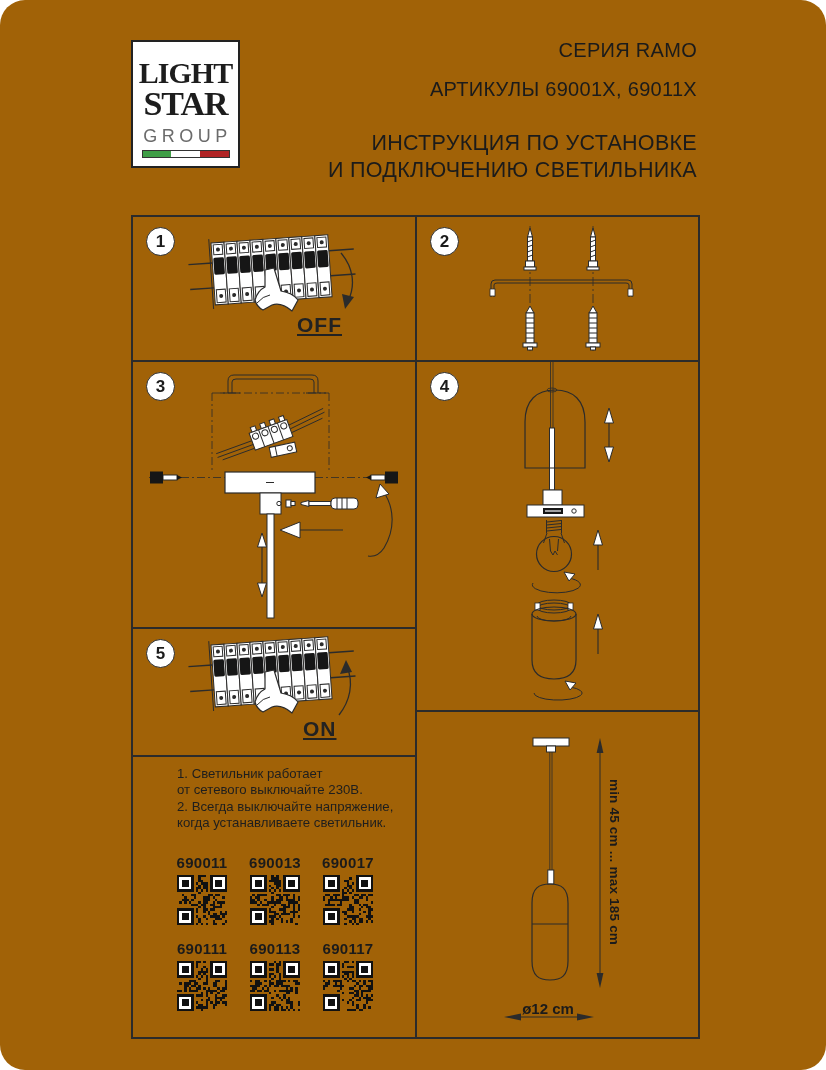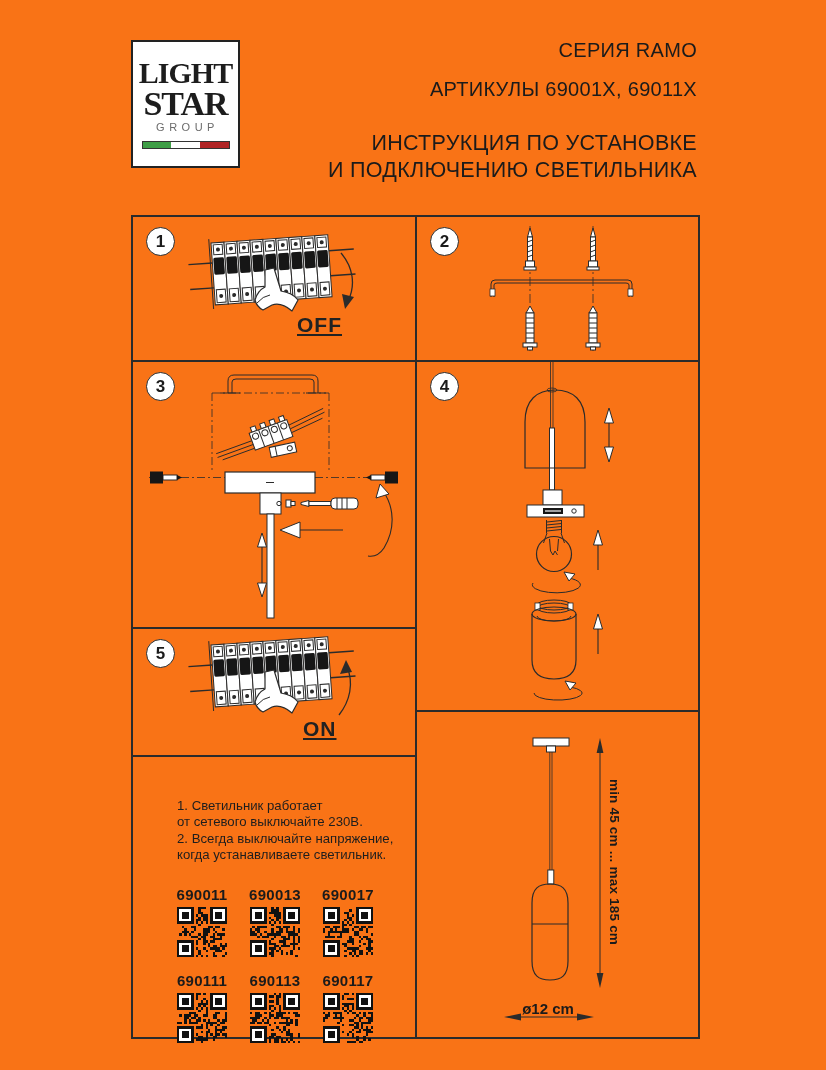--- a/index.html
+++ b/index.html
@@ -1,25 +1,25 @@
 <!DOCTYPE html>
 <html><head>
 <meta charset="utf-8">
 <style>
   html,body{margin:0;padding:0;background:#fff;}
-  .page{position:relative;width:826px;height:1070px;background:#f97316;overflow:hidden;
-        font-family:"Liberation Sans",sans-serif;color:#1b1b1b;}
+  .page{position:relative;width:826px;height:1070px;background:#a16207;overflow:hidden;
+        font-family:"Liberation Sans",sans-serif;color:#1b1b1b;border-radius:25px;}
   
   .logo{position:absolute;left:131px;top:40px;width:109px;height:128px;border:2px solid #222;
         box-sizing:border-box;text-align:center;background:#fff;}
   .logo-light{font-family:"Liberation Serif",serif;font-weight:700;font-size:30px;line-height:28px;
         margin-top:17px;letter-spacing:-1px;color:#1d1d1d;}
   .logo-star{font-family:Liberation Serif, serif;font-weight:700;font-size:34px;line-height:33px;
         letter-spacing:-1px;color:#1d1d1d;}
-  .logo-group{font-size:11px;line-height:13px;letter-spacing:4.5px;color:#6b6b6b;margin-top:1px;
+  .logo-group{font-size:18px;line-height:13px;letter-spacing:4.5px;color:#6b6b6b;margin-top:10px;
         padding-left:4px;}
   .logo-flag{display:flex;width:88px;height:8px;margin:7px auto 0;border:1px solid #333;box-sizing:border-box;}
   .logo-flag span{flex:1;height:100%;}
   .titles{position:absolute;right:129px;top:38px;text-align:right;font-weight:400;}
   .t-series{font-size:20px;line-height:24px;letter-spacing:.3px;}
   .t-articles{font-size:20px;line-height:24px;margin-top:15px;letter-spacing:.3px;}
   .t-instr{font-size:21.5px;line-height:27px;margin-top:29px;letter-spacing:.3px;}
   
   .grid{position:absolute;left:131px;top:215px;width:565px;height:820px;border:2px solid #2b2b2b;box-sizing:content-box;}
   .gl{position:absolute;background:#2b2b2b;}
@@ -342,21 +342,21 @@
           </g>
         <g>
             <use href="#hand-sym" transform="translate(-4,-8)"></use>
           </g>
         <path d="M206,86 C217,72 221,54 214,38" fill="none" stroke="currentColor" stroke-width="1.3"></path>
         <polygon points="213,31 207,45 219,43" fill="currentColor"></polygon>
       </svg>
       <div class="switch-label" style="left:170px;top:88px">ON</div>
     </div>
 
-    <div class="cell" style="left:0;top:572px;width:334px;height:280px">
+    <div class="cell" style="left:0;top:540px;width:334px;height:280px">
       <div class="notes-text">
         <div>1. Светильник работает</div>
         <div>от сетевого выключайте 230В.</div>
         <div>2. Всегда выключайте напряжение,</div>
         <div>когда устанавливаете светильник.</div>
       </div>
       <div class="qr-item" style="left:43px;top:97px">
         <div class="qr-label">690011</div>
         <div class="qr-box">
             <svg width="50" height="50" viewBox="0 0 21 21" shape-rendering="crispEdges">

